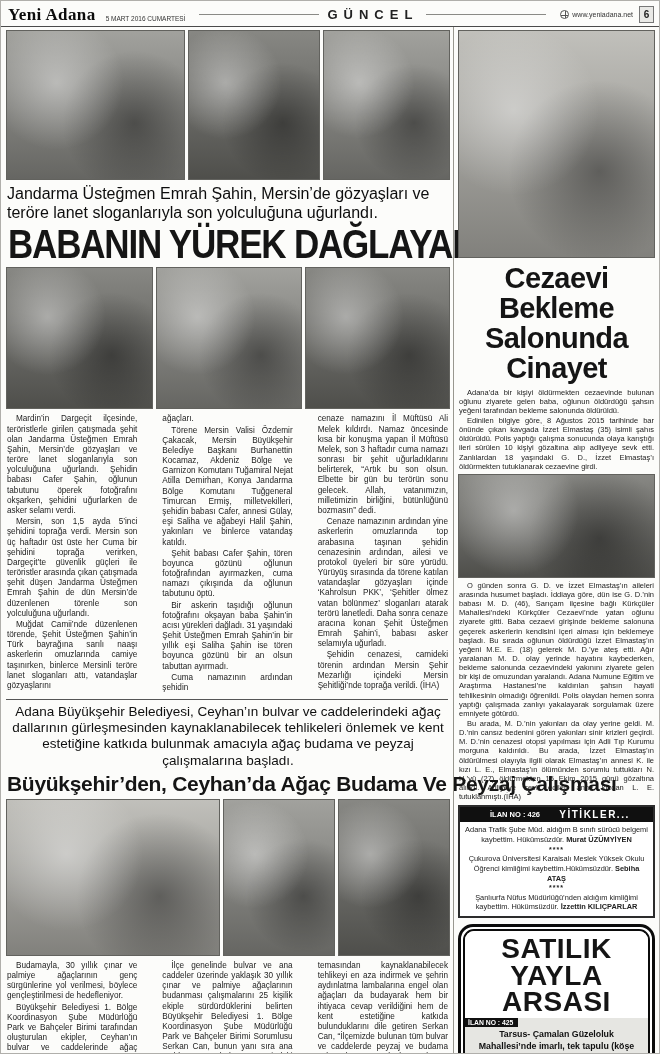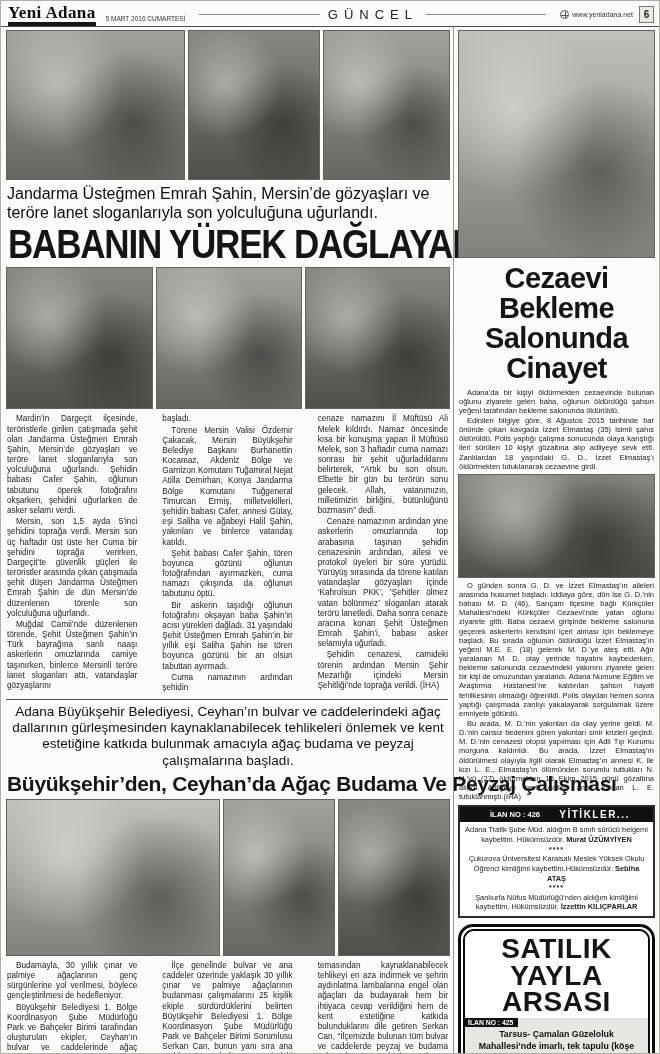--- a/index.html
+++ b/index.html
@@ -1,27 +1,27 @@
 <!DOCTYPE html>
 <html lang="tr"><head>
 <meta charset="utf-8">
 <style>
   * { box-sizing: border-box; margin: 0; padding: 0; }
   body { background:#d6d5d2; font-family:"Liberation Sans", sans-serif; color:#151515; }
   .page { width:660px; height:1054px; margin:0 auto; background:#fcfcfa; border:1px solid #b0afab; overflow:hidden; position:relative; }
 
   
   .hdr { height:26px; display:flex; align-items:center; padding:2px 5px 0 7px; border-bottom:1px solid #4a4a4a; }
-  .masthead-wrap { display:flex; flex-direction:column; }
+  .masthead-wrap { display:flex; flex-direction:row; }
   .masthead { font-family:"Liberation Serif", serif; font-weight:bold; font-size:17px; letter-spacing:.4px; line-height:1; color:#0c0c0c; }
   .masthead-bar { height:4px; background:#151515; margin-top:1px; }
   .hdr-date { font-size:6.5px; color:#333; margin:8px 0 0 10px; white-space:nowrap; }
   .section-wrap { flex:1; display:flex; align-items:center; gap:8px; margin:0 14px; }
   .rule { flex:1; height:1px; background:#8a8a86; }
-  .section { font-size:13px; font-weight:400; letter-spacing:6px; color:#222; }
+  .section { font-size:13px; font-weight:700; letter-spacing:6px; color:#222; }
   .website { font-size:7px; color:#333; display:flex; align-items:center; gap:3px; white-space:nowrap; }
   .globe { width:9px; height:9px; border-radius:50%; border:1px solid #555; position:relative; flex:0 0 auto; }
   .globe::before { content:""; position:absolute; left:50%; top:0; bottom:0; width:1px; background:#555; }
   .globe::after { content:""; position:absolute; top:50%; left:0; right:0; height:1px; background:#555; }
   .pagenum { width:15px; height:17px; border:1px solid #777; background:#e9e9e6; font-size:10px; font-weight:bold; display:flex; align-items:center; justify-content:center; margin-left:6px; color:#222; }
 
   
   .content { display:flex; align-items:stretch; }
   .main { width:452px; padding:3px 3px 0 5px; }
   .side { width:208px; border-left:1px solid #98978f; padding:3px 4px 0 4px; }
@@ -121,21 +121,21 @@
         <div class="photo ph-dark" style="width:146px;height:142px"></div>
       </div>
 
       <div class="body-cols">
         <div class="bcol">
           <p>Mardin’in Dargeçit ilçesinde, teröristlerle girilen çatışmada şehit olan Jandarma Üsteğmen Emrah Şahin, Mersin’de gözyaşları ve teröre lanet sloganlarıyla son yolculuğuna uğurlandı. Şehidin babası Cafer Şahin, oğlunun tabutunu öperek fotoğrafını okşarken, şehidini uğurlarken de asker selamı verdi.</p>
           <p>Mersin, son 1,5 ayda 5’inci şehidini toprağa verdi. Mersin son üç haftadır üst üste her Cuma bir şehidini toprağa verirken, Dargeçit’te güvenlik güçleri ile teröristler arasında çıkan çatışmada şehit düşen Jandarma Üsteğmen Emrah Şahin de dün Mersin’de düzenlenen törenle son yolculuğuna uğurlandı.</p>
           <p>Muğdat Camii’nde düzenlenen törende, Şehit Üsteğmen Şahin’in Türk bayrağına sarılı naaşı askerlerin omuzlarında camiye taşınırken, binlerce Mersinli teröre lanet sloganları attı, vatandaşlar gözyaşlarını</p>
         </div>
         <div class="bcol">
-          <p style="text-indent:0">başladı.</p>
+          <p style="text-indent:0">ağaçları.</p>
           <p>Törene Mersin Valisi Özdemir Çakacak, Mersin Büyükşehir Belediye Başkanı Burhanettin Kocamaz, Akdeniz Bölge ve Garnizon Komutanı Tuğamiral Nejat Atilla Demirhan, Konya Jandarma Bölge Komutanı Tuğgeneral Timurcan Ermiş, milletvekilleri, şehidin babası Cafer, annesi Gülay, eşi Saliha ve ağabeyi Halil Şahin, yakınları ve binlerce vatandaş katıldı.</p>
           <p>Şehit babası Cafer Şahin, tören boyunca gözünü oğlunun fotoğrafından ayırmazken, cuma namazı çıkışında da oğlunun tabutunu öptü.</p>
           <p>Bir askerin taşıdığı oğlunun fotoğrafını okşayan baba Şahin’in acısı yürekleri dağladı. 31 yaşındaki Şehit Üsteğmen Emrah Şahin’in bir yıllık eşi Saliha Şahin ise tören boyunca gözünü bir an olsun tabuttan ayırmadı.</p>
           <p>Cuma namazının ardından şehidin</p>
         </div>
         <div class="bcol">
           <p style="text-indent:0">cenaze namazını İl Müftüsü Ali Melek kıldırdı. Namaz öncesinde kısa bir konuşma yapan İl Müftüsü Melek, son 3 haftadır cuma namazı sonrası bir şehit uğurladıklarını belirterek, “Artık bu son olsun. Elbette bir gün bu terörün sonu gelecek. Allah, vatanımızın, milletimizin birliğini, bütünlüğünü bozmasın” dedi.</p>
           <p>Cenaze namazının ardından yine askerlerin omuzlarında top arabasına taşınan şehidin cenazesinin ardından, ailesi ve protokol üyeleri bir süre yürüdü. Yürüyüş sırasında da törene katılan vatandaşlar gözyaşları içinde ‘Kahrolsun PKK’, ‘Şehitler ölmez vatan bölünmez’ sloganları atarak terörü lanetledi. Daha sonra cenaze aracına konan Şehit Üsteğmen Emrah Şahin’i, babası asker selamıyla uğurladı.</p>
           <p>Şehidin cenazesi, camideki törenin ardından Mersin Şehir Mezarlığı içindeki Mersin Şehitliği’nde toprağa verildi. (İHA)</p>
         </div>

